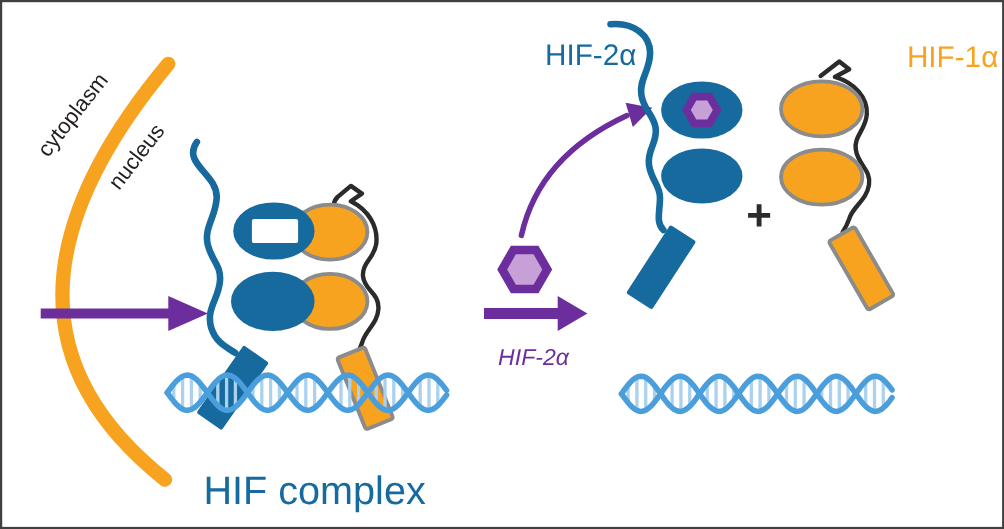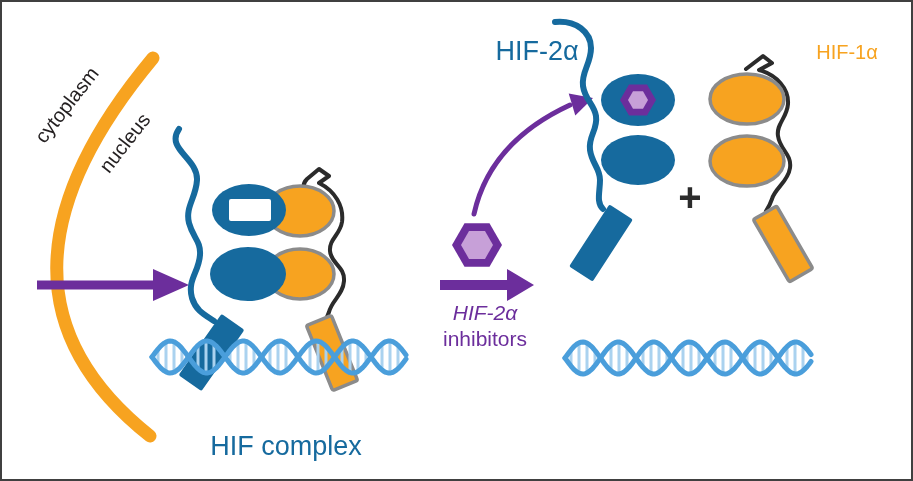--- a/index.html
+++ b/index.html
@@ -11,23 +11,23 @@
   html,body{margin:0;padding:0;background:#e8e8e8;}
   .canvas{
     position:relative; width:909px; height:477px; margin:0;
     background:var(--c-background); border:2px solid var(--c-border);
     font-family:"Liberation Sans", sans-serif; overflow:hidden;
   }
   svg.art{position:absolute;left:0;top:0;width:909px;height:477px;}
   .label{position:absolute; white-space:nowrap; transform:translate(-50%,-50%);}
   .lbl-rot{color:#231f20; font-size:20px;}
   .lbl-hypoxia{color:var(--c-purple); font-size:22px; font-style:italic;}
-  .lbl-complex{color:var(--c-blue); font-size:27px;}
+  .lbl-complex{color:var(--c-blue); font-size:36px;}
   .lbl-hif2a{color:var(--c-blue); font-size:27px;}
-  .lbl-hif1a{color:var(--c-orange); font-size:20px;}
+  .lbl-hif1a{color:var(--c-orange); font-size:27px;margin-left:19px;}
   .lbl-plus{color:var(--c-ink-black); font-size:40px; font-weight:600;}
   .lbl-inhib{color:var(--c-purple); font-size:21px; text-align:center; line-height:26px;}
   .lbl-inhib .it{font-style:italic; display:block;}
   .lbl-inhib .rm{display:block;}
 
   .membrane{fill:none; stroke:var(--c-orange); stroke-width:13; stroke-linecap:round;}
   .purple-fill{fill:var(--c-purple);}
   .purple-line{fill:none; stroke:var(--c-purple); stroke-width:5; stroke-linecap:round;}
   .blue-fill{fill:var(--c-blue);}
   .blue-line{fill:none; stroke:var(--c-blue); stroke-width:6; stroke-linecap:round;}
@@ -142,18 +142,17 @@
         <path d="M563,356.0L565,358.8L567,361.5L569,364.1L571,366.4L573,368.4L575,370.0L577,371.1L579,371.8L581,372.0L583,371.7L585,370.9L587,369.6L589,367.9L591,365.9L593,363.5L595,360.9L597,358.1L599,355.3L601,352.5L603,349.8L605,347.3L607,345.1L609,343.2L611,341.7L613,340.7L615,340.1L617,340.0L619,340.5L621,341.4L623,342.8L625,344.6L627,346.7L629,349.1L631,351.8L633,354.6L635,357.4L637,360.2L639,362.9L641,365.3L643,367.4L645,369.2L647,370.6L649,371.5L651,372.0L653,371.9L655,371.3L657,370.3L659,368.8L661,366.9L663,364.7L665,362.2L667,359.5L669,356.7L671,353.9L673,351.1L675,348.5L677,346.1L679,344.1L681,342.4L683,341.1L685,340.3L687,340.0L689,340.2L691,340.9L693,342.0L695,343.6L697,345.6L699,347.9L701,350.5L703,353.2L705,356.0L707,358.8L709,361.5L711,364.1L713,366.4L715,368.4L717,370.0L719,371.1L721,371.8L723,372.0L725,371.7L727,370.9L729,369.6L731,367.9L733,365.9L735,363.5L737,360.9L739,358.1L741,355.3L743,352.5L745,349.8L747,347.3L749,345.1L751,343.2L753,341.7L755,340.7L757,340.1L759,340.0L761,340.5L763,341.4L765,342.8L767,344.6L769,346.7L771,349.1L773,351.8L775,354.6L777,357.4L779,360.2L781,362.9L783,365.3L785,367.4L787,369.2L789,370.6L791,371.5L793,372.0L795,371.9L797,371.3L799,370.3L801,368.8L803,366.9L805,364.7L807,362.2L809,359.5" class="dna-strand"></path>
         <path d="M563,356.0L565,353.2L567,350.5L569,347.9L571,345.6L573,343.6L575,342.0L577,340.9L579,340.2L581,340.0L583,340.3L585,341.1L587,342.4L589,344.1L591,346.1L593,348.5L595,351.1L597,353.9L599,356.7L601,359.5L603,362.2L605,364.7L607,366.9L609,368.8L611,370.3L613,371.3L615,371.9L617,372.0L619,371.5L621,370.6L623,369.2L625,367.4L627,365.3L629,362.9L631,360.2L633,357.4L635,354.6L637,351.8L639,349.1L641,346.7L643,344.6L645,342.8L647,341.4L649,340.5L651,340.0L653,340.1L655,340.7L657,341.7L659,343.2L661,345.1L663,347.3L665,349.8L667,352.5L669,355.3L671,358.1L673,360.9L675,363.5L677,365.9L679,367.9L681,369.6L683,370.9L685,371.7L687,372.0L689,371.8L691,371.1L693,370.0L695,368.4L697,366.4L699,364.1L701,361.5L703,358.8L705,356.0L707,353.2L709,350.5L711,347.9L713,345.6L715,343.6L717,342.0L719,340.9L721,340.2L723,340.0L725,340.3L727,341.1L729,342.4L731,344.1L733,346.1L735,348.5L737,351.1L739,353.9L741,356.7L743,359.5L745,362.2L747,364.7L749,366.9L751,368.8L753,370.3L755,371.3L757,371.9L759,372.0L761,371.5L763,370.6L765,369.2L767,367.4L769,365.3L771,362.9L773,360.2L775,357.4L777,354.6L779,351.8L781,349.1L783,346.7L785,344.6L787,342.8L789,341.4L791,340.5L793,340.0L795,340.1L797,340.7L799,341.7L801,343.2L803,345.1L805,347.3L807,349.8L809,352.5" class="dna-strand"></path>
       </g>
   </svg>
 
   <div class="label lbl-rot" style="left:65px; top:103px; transform:translate(-50%,-50%) rotate(-52deg);">cytoplasm</div>
   <div class="label lbl-rot" style="left:123px; top:141px; transform:translate(-50%,-50%) rotate(-52deg);">nucleus</div>
   <div class="label lbl-complex" style="left:284px; top:444px;">HIF complex</div>
   <div class="label lbl-inhib" style="left:483px; top:324px;">
     <span class="it">HIF-2α</span>
-    <span class="rm">inhibitors</span>
   </div>
   <div class="label lbl-hif2a" style="left:535px; top:49px;">HIF-2α</div>
   <div class="label lbl-plus" style="left:688px; top:195px;">+</div>
   <div class="label lbl-hif1a" style="left:845px; top:50px;">HIF-1α</div>
 </div>
 
 </body></html>

